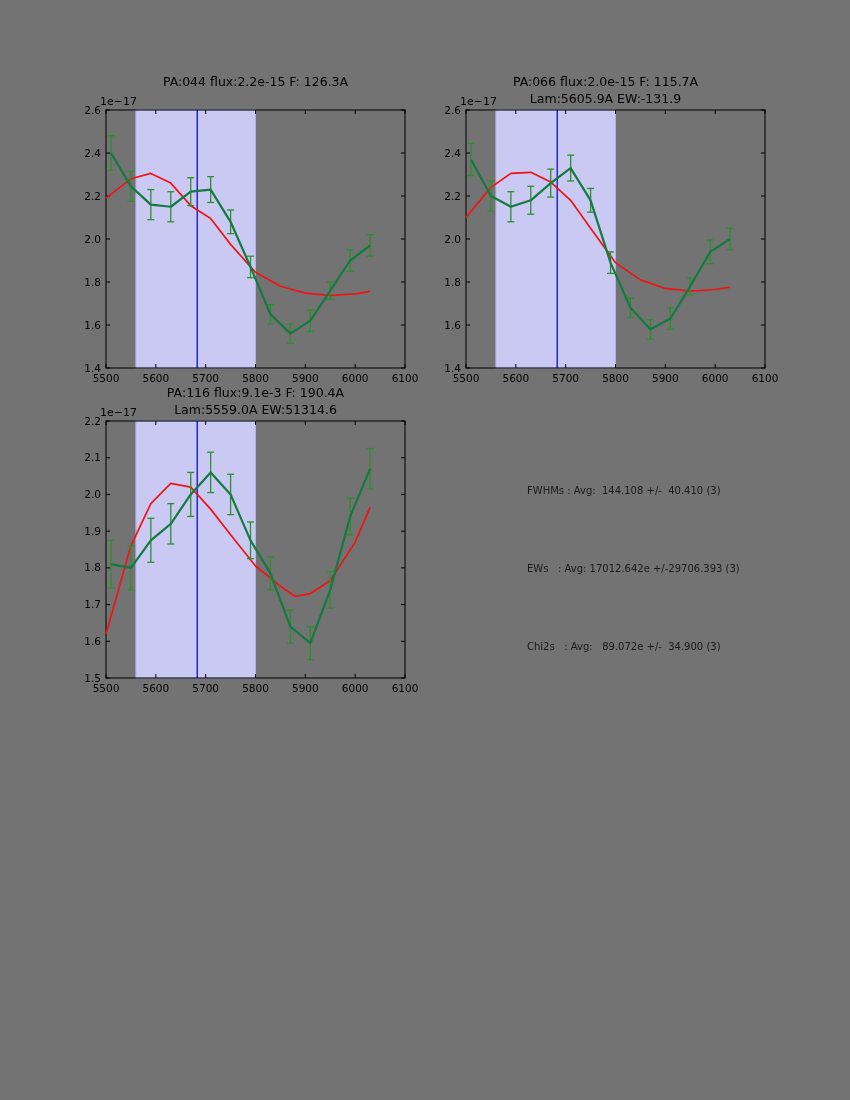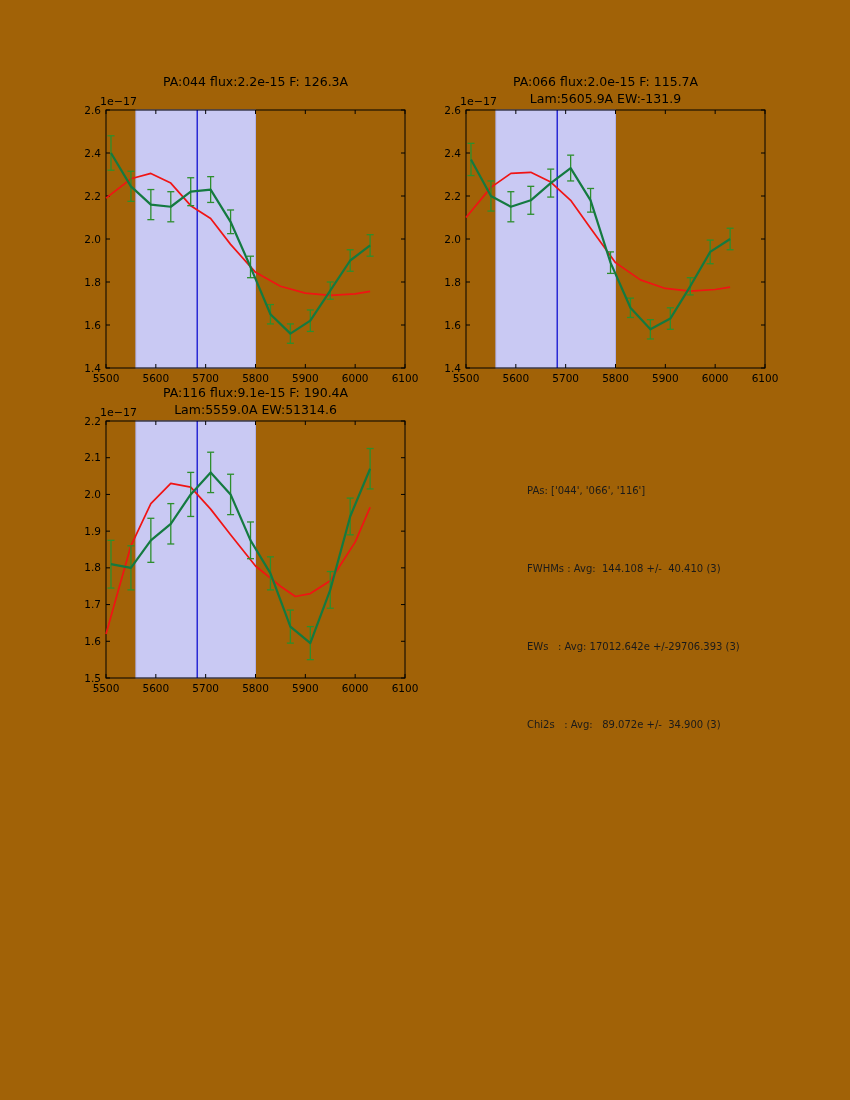--- a/index.html
+++ b/index.html
@@ -1,17 +1,17 @@
 <!DOCTYPE html>
 <html><head>
 <meta charset="utf-8">
 <style>
   html,body{margin:0;padding:0;background:#ffffff;}
   body{width:850px;height:1100px;position:relative;font-family:"DejaVu Sans",sans-serif;color:#000;}
-  .figure{position:absolute;left:0;top:0;width:850px;height:1100px;background:#a16207;}
+  .figure{position:absolute;left:0;top:0;width:850px;height:1100px;background:#737373;}
   .subplot-title{position:absolute;width:299px;text-align:center;font-size:12.5px;line-height:17px;color:#000;}
   .offset-label{position:absolute;font-size:11px;color:#000;}
   .plot-svg{position:absolute;overflow:visible;}
   .stats{position:absolute;left:527px;top:426px;font-size:10px;line-height:26px;white-space:pre;color:#1a1a1a;}
   .stat-line{white-space:pre;}
 </style>
 </head>
 <body>
 
 <div class="figure">
@@ -207,21 +207,21 @@
         <line x1="270.68333333333334" x2="277.68333333333334" y1="161.725" y2="161.725" stroke="#2d8f2d" stroke-width="1.3"></line>
         <line x1="270.68333333333334" x2="277.68333333333334" y1="138.07500000000002" y2="138.07500000000002" stroke="#2d8f2d" stroke-width="1.3"></line>
         <line x1="294.1166666666667" x2="294.1166666666667" y1="147.75000000000003" y2="126.25000000000004" stroke="#2d8f2d" stroke-width="1.3"></line>
         <line x1="290.6166666666667" x2="297.6166666666667" y1="147.75000000000003" y2="147.75000000000003" stroke="#2d8f2d" stroke-width="1.3"></line>
         <line x1="290.6166666666667" x2="297.6166666666667" y1="126.25000000000004" y2="126.25000000000004" stroke="#2d8f2d" stroke-width="1.3"></line>
       </g>
       <polyline points="34.983333333333334,57.44999999999999 54.916666666666664,93.99999999999997 74.85,104.75000000000003 94.78333333333333,98.29999999999997 114.71666666666667,81.10000000000005 134.64999999999998,66.05 154.58333333333334,98.29999999999997 174.51666666666668,160.65000000000003 194.45000000000002,205.8 214.38333333333335,227.29999999999995 234.31666666666666,216.55 254.25,184.29999999999998 274.18333333333334,149.9 294.1166666666667,137" fill="none" stroke="#147a40" stroke-width="2.2" stroke-linejoin="round"></polyline>
     </svg>
 
   <div class="subplot-title" style="left:106px;top:384px;">
-    <div>PA:116 flux:9.1e-15 F: 190.4A</div>
+    <div>PA:116 flux:9.1e-3 F: 190.4A</div>
     <div>Lam:5559.0A EW:51314.6</div>
   </div>
   <div class="offset-label" style="left:100px;top:406px;">1e−17</div>
   <svg class="plot-svg" style="left:76px;top:413px;" width="354" height="285">
       <rect x="59.900000000000006" y="8" width="119.6" height="257" fill="#c9c9f3" stroke="#b2b2e9" stroke-width="1"></rect>
       <line x1="121.195" x2="121.195" y1="8" y2="265" stroke="#0000cc" stroke-width="1.2"></line>
       <line x1="30" x2="30" y1="265" y2="261" stroke="#000" stroke-width="1"></line>
       <line x1="30" x2="30" y1="8" y2="12" stroke="#000" stroke-width="1"></line>
       <text x="30" y="279" text-anchor="middle" font-size="10.5px">5500</text>
       <line x1="79.83333333333333" x2="79.83333333333333" y1="265" y2="261" stroke="#000" stroke-width="1"></line>
@@ -309,19 +309,18 @@
         <line x1="270.68333333333334" x2="277.68333333333334" y1="121.81428571428579" y2="121.81428571428579" stroke="#2d8f2d" stroke-width="1.3"></line>
         <line x1="270.68333333333334" x2="277.68333333333334" y1="85.10000000000005" y2="85.10000000000005" stroke="#2d8f2d" stroke-width="1.3"></line>
         <line x1="294.1166666666667" x2="294.1166666666667" y1="75.92142857142875" y2="35.53571428571435" stroke="#2d8f2d" stroke-width="1.3"></line>
         <line x1="290.6166666666667" x2="297.6166666666667" y1="75.92142857142875" y2="75.92142857142875" stroke="#2d8f2d" stroke-width="1.3"></line>
         <line x1="290.6166666666667" x2="297.6166666666667" y1="35.53571428571435" y2="35.53571428571435" stroke="#2d8f2d" stroke-width="1.3"></line>
       </g>
       <polyline points="34.983333333333334,151.18571428571428 54.916666666666664,154.8571428571429 74.85,127.3214285714286 94.78333333333333,110.80000000000007 114.71666666666667,81.42857142857149 134.64999999999998,59.400000000000034 154.58333333333334,81.42857142857149 174.51666666666668,127.3214285714286 194.45000000000002,160.36428571428578 214.38333333333335,213.60000000000005 234.31666666666666,230.1214285714286 254.25,176.8857142857143 274.18333333333334,103.45714285714291 294.1166666666667,55.728571428571534" fill="none" stroke="#147a40" stroke-width="2.2" stroke-linejoin="round"></polyline>
     </svg>
 
   <div class="stats">
-    <div class="stat-line">PAs: ['044', '066', '116']</div>
     <div class="stat-line">FWHMs : Avg:  144.108 +/-  40.410 (3)</div>
     <div class="stat-line">EWs   : Avg: 17012.642e +/-29706.393 (3)</div>
     <div class="stat-line">Chi2s   : Avg:   89.072e +/-  34.900 (3)</div>
   </div>
 
 </div>
 
 </body></html>

